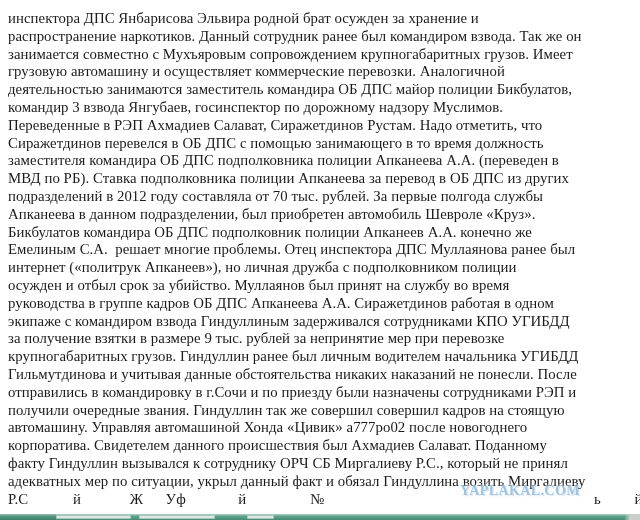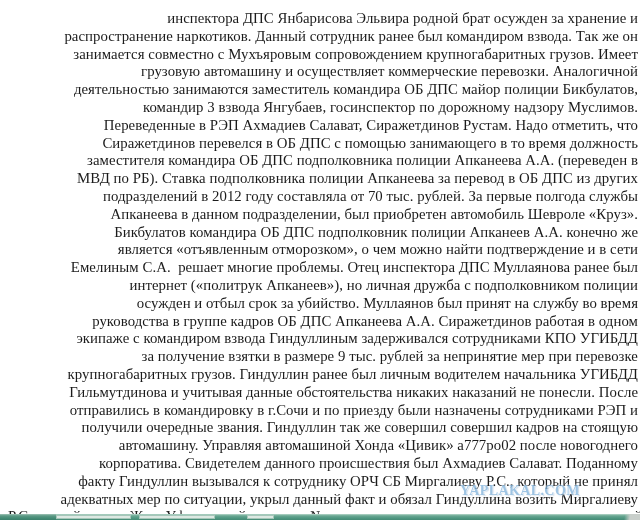--- a/index.html
+++ b/index.html
@@ -9,21 +9,20 @@
     background: #ffffff;
     overflow: hidden;
   }
   .doc-page {
     position: absolute; left: 0; top: 0;
     width: 640px; height: 520px;
     padding: 10px 2px 0 8px;
     font-family: "Liberation Serif", "DejaVu Serif", serif;
     font-size: 14.8px;
     color: var(--text-color, #1b1b1b);
-    text-align: right;
   }
   .line {
     height: 17.8px;
     line-height: 17.8px;
     white-space: pre;
     letter-spacing: 0.05px;
   }
   .watermark {
     position: absolute;
     top: 483px; left: 460px;
@@ -77,21 +76,20 @@
   <div class="line">грузовую автомашину и осуществляет коммерческие перевозки. Аналогичной</div>
   <div class="line">деятельностью занимаются заместитель командира ОБ ДПС майор полиции Бикбулатов,</div>
   <div class="line">командир 3 взвода Янгубаев, госинспектор по дорожному надзору Муслимов.</div>
   <div class="line">Переведенные в РЭП Ахмадиев Салават, Сиражетдинов Рустам. Надо отметить, что</div>
   <div class="line">Сиражетдинов перевелся в ОБ ДПС с помощью занимающего в то время должность</div>
   <div class="line">заместителя командира ОБ ДПС подполковника полиции Апканеева А.А. (переведен в</div>
   <div class="line">МВД по РБ). Ставка подполковника полиции Апканеева за перевод в ОБ ДПС из других</div>
   <div class="line">подразделений в 2012 году составляла от 70 тыс. рублей. За первые полгода службы</div>
   <div class="line">Апканеева в данном подразделении, был приобретен автомобиль Шевроле «Круз».</div>
   <div class="line">Бикбулатов командира ОБ ДПС подполковник полиции Апканеев А.А. конечно же</div>
-  <div class="line">является «отъявленным отморозком», о чем можно найти подтверждение и в сети</div>
   <div class="line">Емелиным С.А.  решает многие проблемы. Отец инспектора ДПС Муллаянова ранее был</div>
   <div class="line">интернет («политрук Апканеев»), но личная дружба с подполковником полиции</div>
   <div class="line">осужден и отбыл срок за убийство. Муллаянов был принят на службу во время</div>
   <div class="line">руководства в группе кадров ОБ ДПС Апканеева А.А. Сиражетдинов работая в одном</div>
   <div class="line">экипаже с командиром взвода Гиндуллиным задерживался сотрудниками КПО УГИБДД</div>
   <div class="line">за получение взятки в размере 9 тыс. рублей за непринятие мер при перевозке</div>
   <div class="line">крупногабаритных грузов. Гиндуллин ранее был личным водителем начальника УГИБДД</div>
   <div class="line">Гильмутдинова и учитывая данные обстоятельства никаких наказаний не понесли. После</div>
   <div class="line">отправились в командировку в г.Сочи и по приезду были назначены сотрудниками РЭП и</div>
   <div class="line">получили очередные звания. Гиндуллин так же совершил совершил кадров на стоящую</div>

